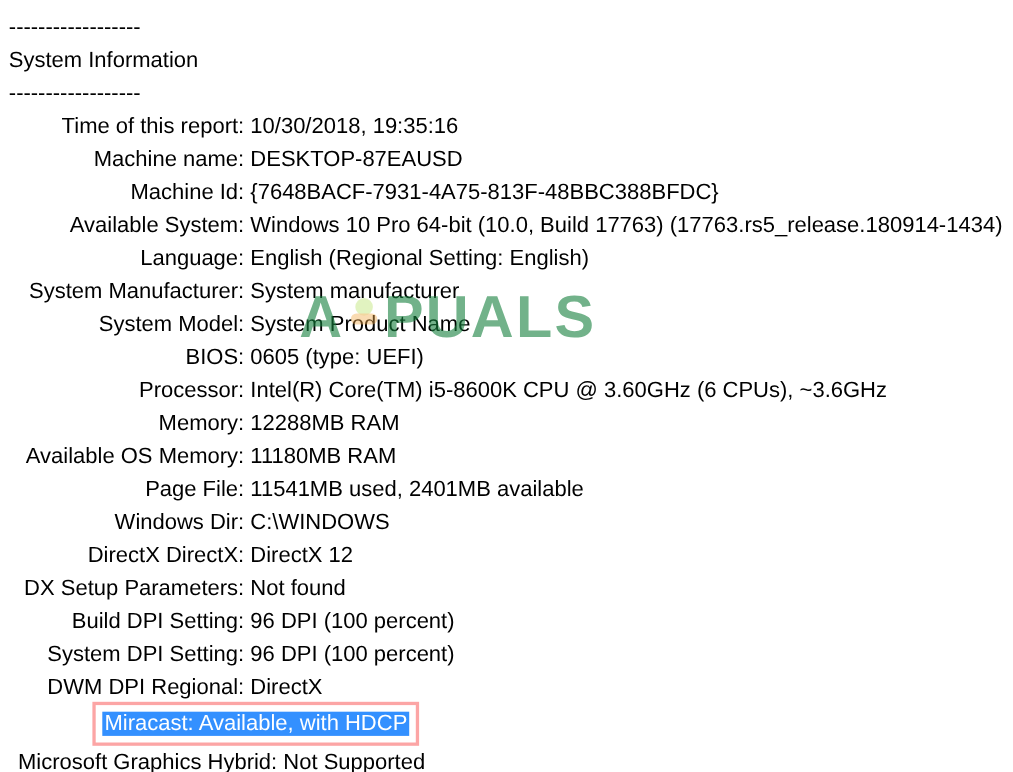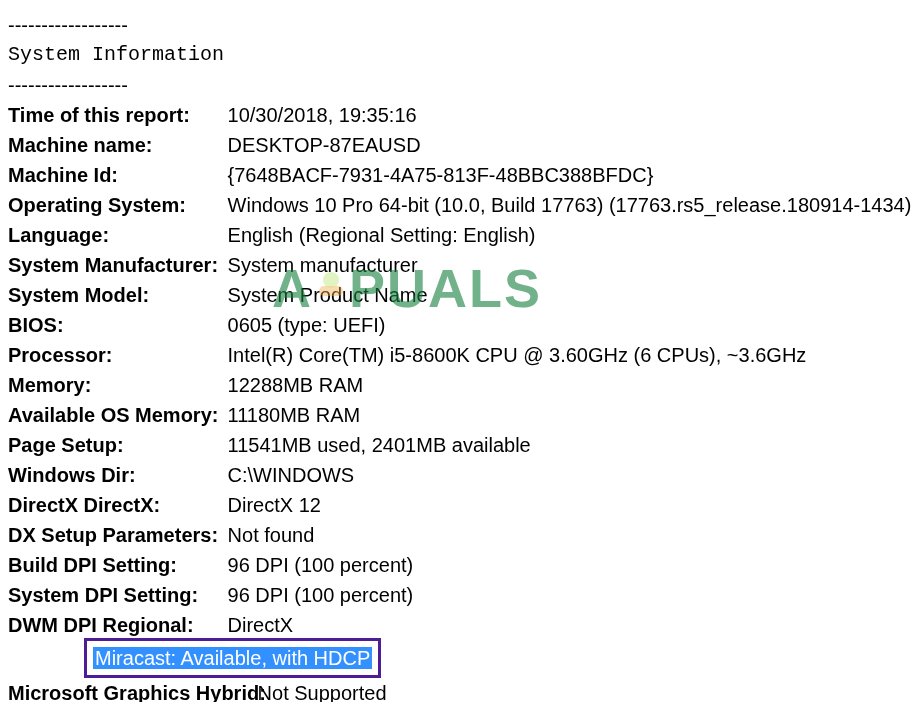--- a/index.html
+++ b/index.html
@@ -12,36 +12,35 @@
       line-height: 1.5;
       width: 921px;
       box-sizing: border-box;
       position: relative;
     }
     .line {
       white-space: nowrap;
     }
     .label {
       display: inline-block;
+      text-align: right;
       width: 214px;
-      font-weight: bold;
     }
     .value {
       display: inline;
     }
     .sep {
       padding-left: 0;
     }
     .header {
       padding-left: 0;
-      font-family: Liberation Mono, monospace;
     }
     .highlight-box {
       display: inline-block;
-      border: 3px solid #4c1d95;
+      border: 3px solid #fca5a5;
       padding: 2px 6px;
       margin-top: -2px;
       margin-left: 76px;
     }
     .highlight-text {
       background: #3390ff;
       color: #fff;
       padding: 0 2px;
     }
     .watermark {
@@ -75,29 +74,29 @@
       </svg></span><span>PUALS</span>
 </div>
 
 <div class="line sep">------------------</div>
 <div class="line header">System Information</div>
 <div class="line sep">------------------</div>
 
 <div class="line"><span class="label">Time of this report:</span> <span class="value">10/30/2018, 19:35:16</span></div>
 <div class="line"><span class="label">Machine name:</span> <span class="value">DESKTOP-87EAUSD</span></div>
 <div class="line"><span class="label">Machine Id:</span> <span class="value">{7648BACF-7931-4A75-813F-48BBC388BFDC}</span></div>
-<div class="line"><span class="label">Operating System:</span> <span class="value">Windows 10 Pro 64-bit (10.0, Build 17763) (17763.rs5_release.180914-1434)</span></div>
+<div class="line"><span class="label">Available System:</span> <span class="value">Windows 10 Pro 64-bit (10.0, Build 17763) (17763.rs5_release.180914-1434)</span></div>
 <div class="line"><span class="label">Language:</span> <span class="value">English (Regional Setting: English)</span></div>
 <div class="line"><span class="label">System Manufacturer:</span> <span class="value">System manufacturer</span></div>
 <div class="line"><span class="label">System Model:</span> <span class="value">System Product Name</span></div>
 <div class="line"><span class="label">BIOS:</span> <span class="value">0605 (type: UEFI)</span></div>
 <div class="line"><span class="label">Processor:</span> <span class="value">Intel(R) Core(TM) i5-8600K CPU @ 3.60GHz (6 CPUs), ~3.6GHz</span></div>
 <div class="line"><span class="label">Memory:</span> <span class="value">12288MB RAM</span></div>
 <div class="line"><span class="label">Available OS Memory:</span> <span class="value">11180MB RAM</span></div>
-<div class="line"><span class="label">Page Setup:</span> <span class="value">11541MB used, 2401MB available</span></div>
+<div class="line"><span class="label">Page File:</span> <span class="value">11541MB used, 2401MB available</span></div>
 <div class="line"><span class="label">Windows Dir:</span> <span class="value">C:\WINDOWS</span></div>
 <div class="line"><span class="label">DirectX DirectX:</span> <span class="value">DirectX 12</span></div>
 <div class="line"><span class="label">DX Setup Parameters:</span> <span class="value">Not found</span></div>
 <div class="line"><span class="label">Build DPI Setting:</span> <span class="value">96 DPI (100 percent)</span></div>
 <div class="line"><span class="label">System DPI Setting:</span> <span class="value">96 DPI (100 percent)</span></div>
 <div class="line"><span class="label">DWM DPI Regional:</span> <span class="value">DirectX</span></div>
 
 <div class="line">
   <span class="highlight-box">
     <span class="highlight-text"><span>Miracast:</span> <span>Available, with HDCP</span></span>

